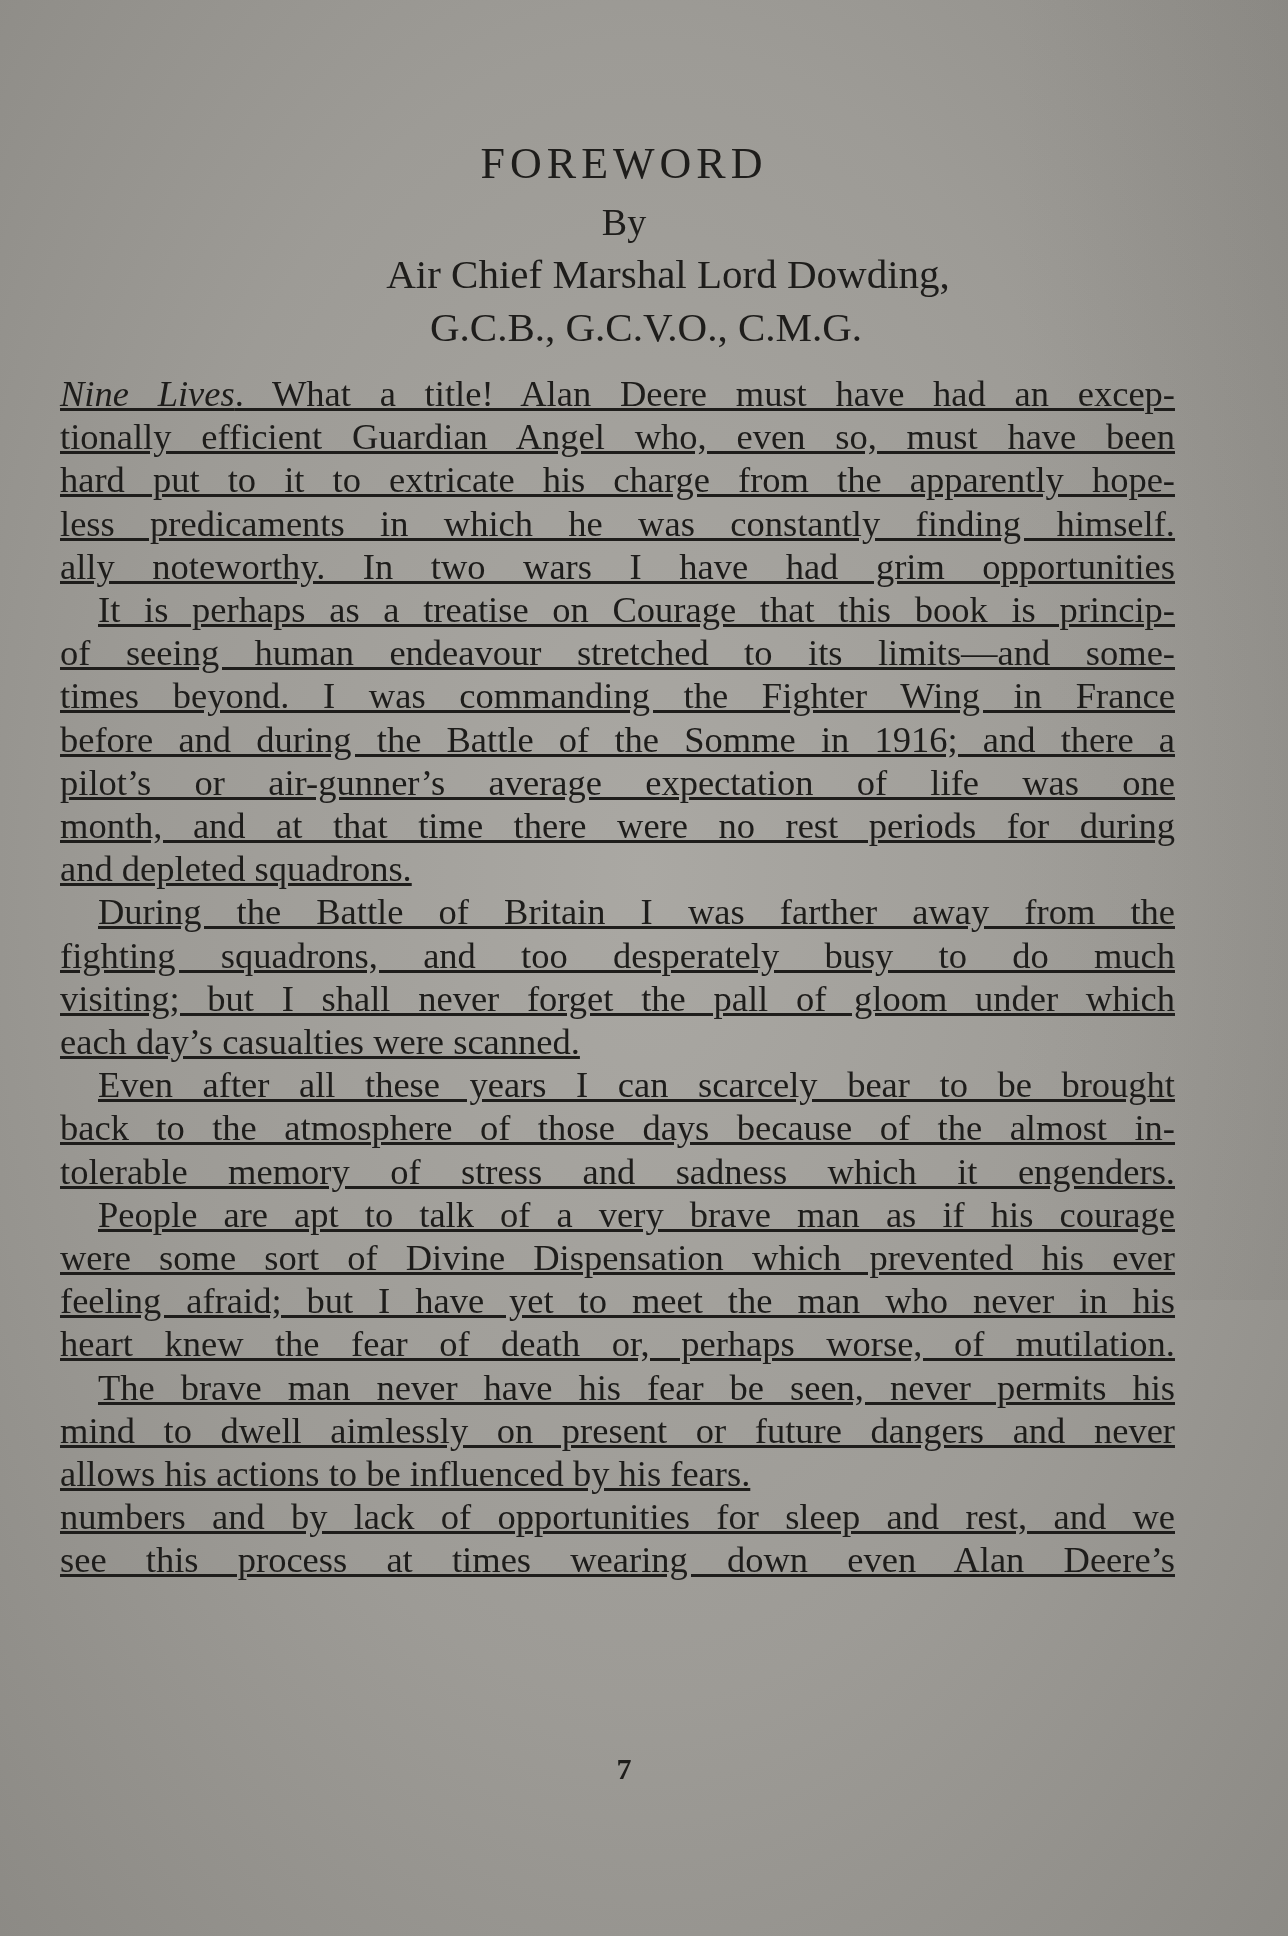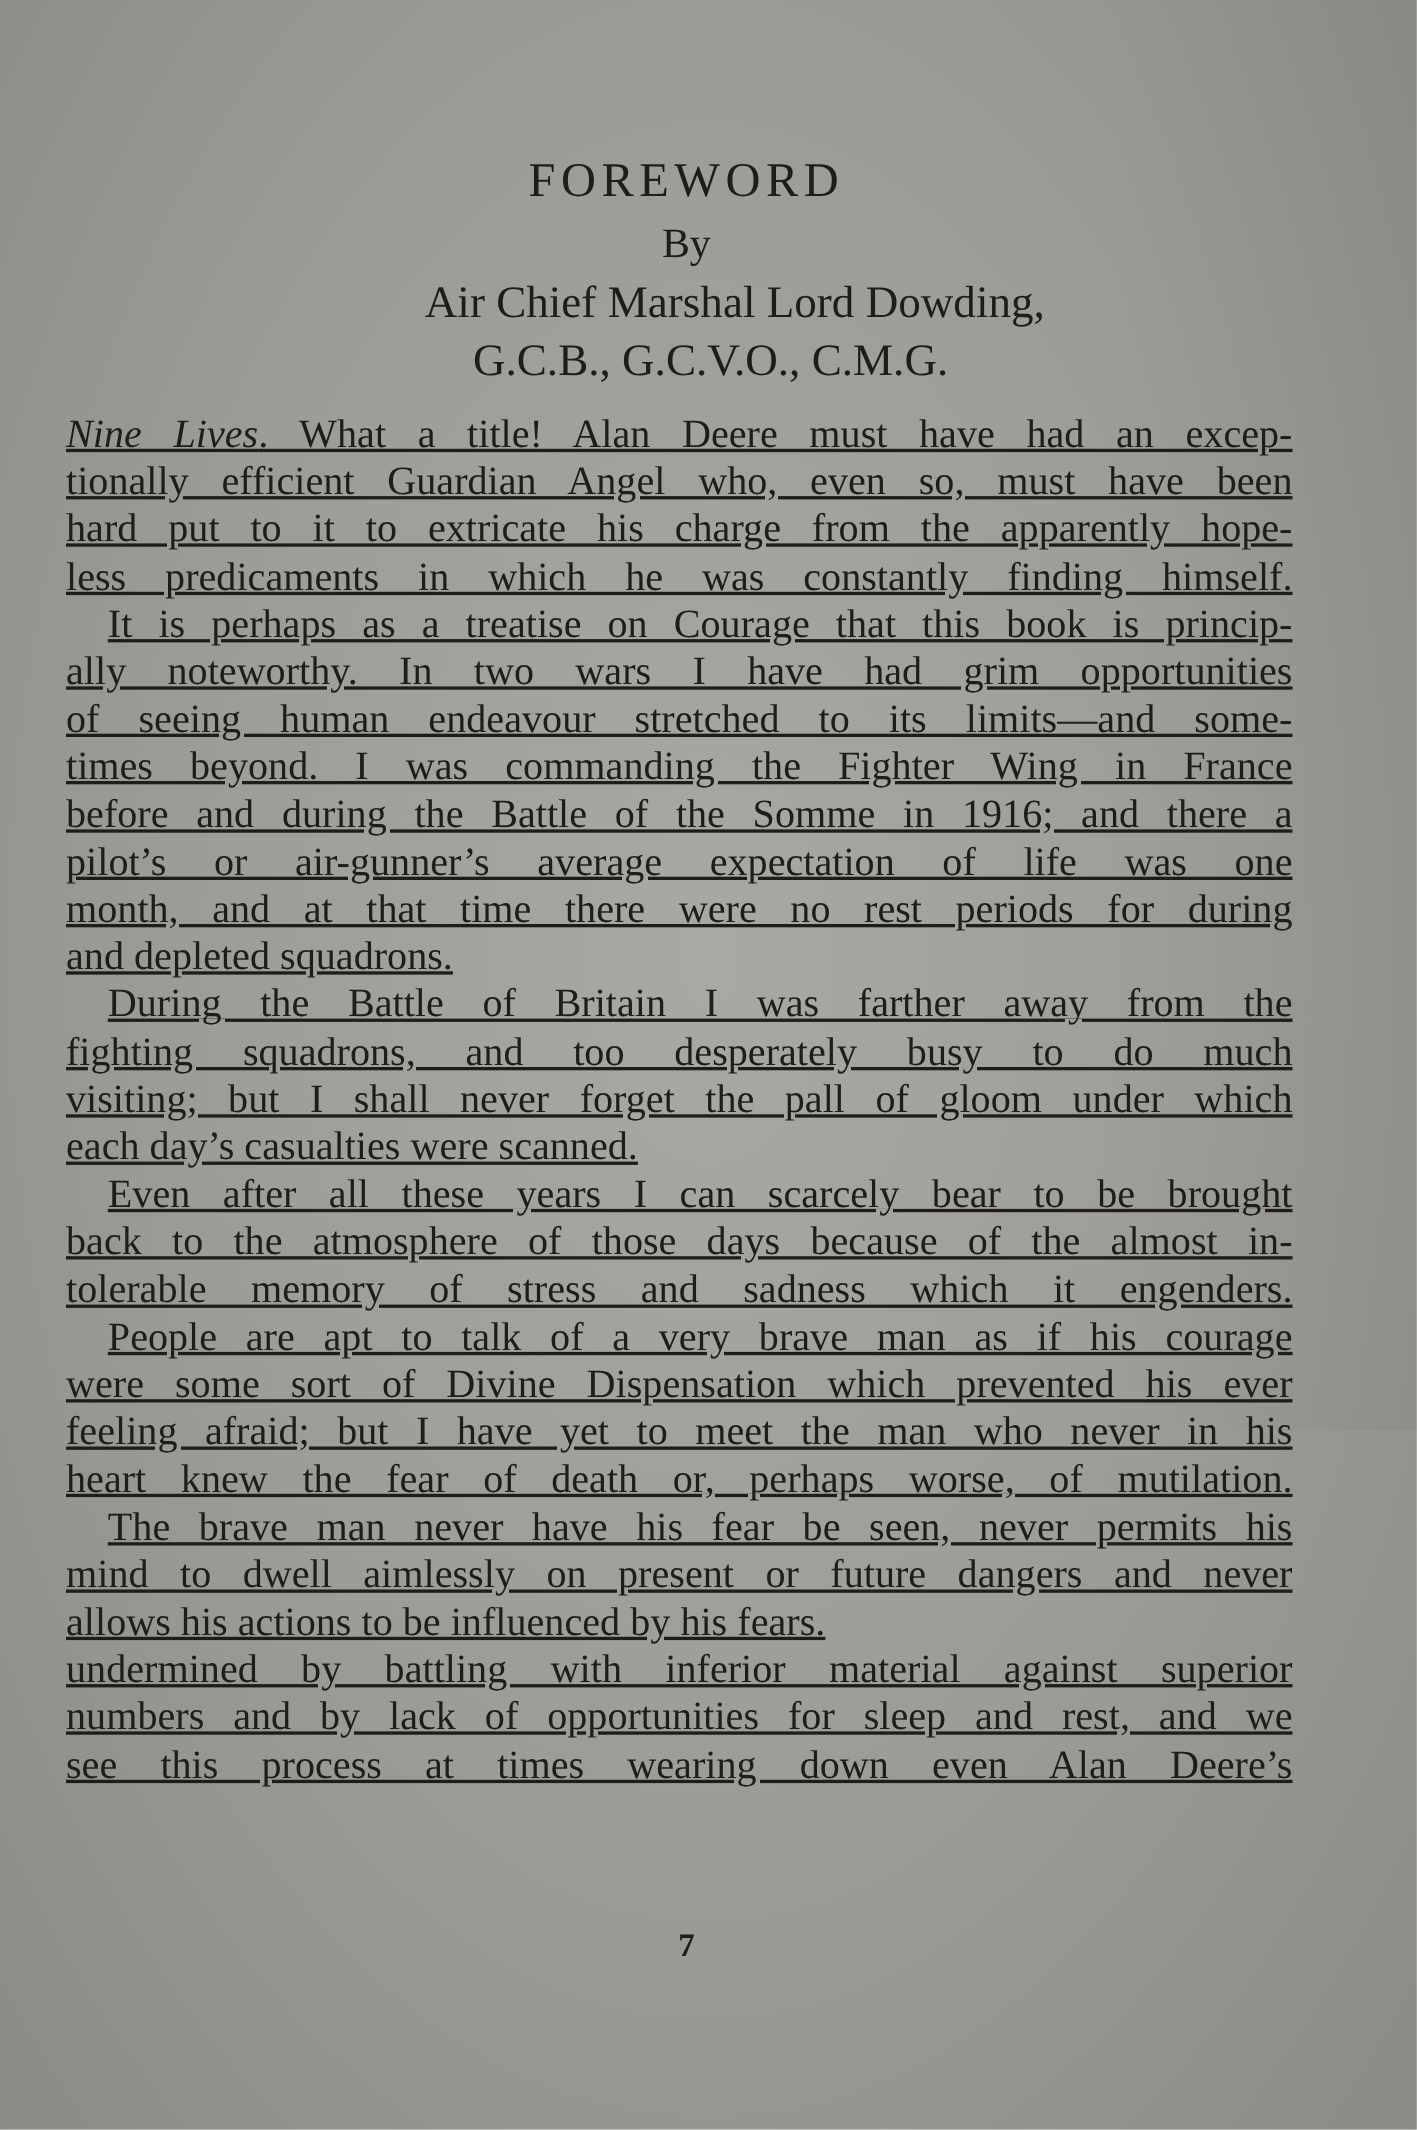--- a/index.html
+++ b/index.html
@@ -106,22 +106,22 @@
   <div class="heading author">Air Chief Marshal Lord Dowding,</div>
   <div class="heading honours">G.C.B., G.C.V.O., C.M.G.</div>
 
   <div class="body-text">
 
     <span class="line"><span class="italic">Nine Lives</span><span>. What a title! Alan Deere must have had an excep-</span></span>
     <span class="line">tionally efficient Guardian Angel who, even so, must have been</span>
     <span class="line">hard put to it to extricate his charge from the apparently hope-</span>
     <span class="line">less predicaments in which he was constantly finding himself.</span>
 
+    <span class="line">ally noteworthy. In two wars I have had grim opportunities</span>
     <span class="line indent">It is perhaps as a treatise on Courage that this book is princip-</span>
-    <span class="line">ally noteworthy. In two wars I have had grim opportunities</span>
     <span class="line">of seeing human endeavour stretched to its limits—and some-</span>
     <span class="line">times beyond. I was commanding the Fighter Wing in France</span>
     <span class="line">before and during the Battle of the Somme in 1916; and there a</span>
     <span class="line">pilot’s or air-gunner’s average expectation of life was one</span>
     <span class="line">month, and at that time there were no rest periods for during</span>
     <span class="line last">and depleted squadrons.</span>
 
     <span class="line indent">During the Battle of Britain I was farther away from the</span>
     <span class="line">fighting squadrons, and too desperately busy to do much</span>
     <span class="line">visiting; but I shall never forget the pall of gloom under which</span>
@@ -133,19 +133,18 @@
 
     <span class="line indent">People are apt to talk of a very brave man as if his courage</span>
     <span class="line">were some sort of Divine Dispensation which prevented his ever</span>
     <span class="line">feeling afraid; but I have yet to meet the man who never in his</span>
     <span class="line">heart knew the fear of death or, perhaps worse, of mutilation.</span>
 
     <span class="line indent">The brave man never have his fear be seen, never permits his</span>
     <span class="line">mind to dwell aimlessly on present or future dangers and never</span>
     <span class="line last">allows his actions to be influenced by his fears.</span>
 
-    <span class="line">undermined by battling with inferior material against superior</span>
     <span class="line">numbers and by lack of opportunities for sleep and rest, and we</span>
     <span class="line">see this process at times wearing down even Alan Deere’s</span>
   </div>
 
   <div class="page-number">7</div>
 </div>
 
 </body></html>

